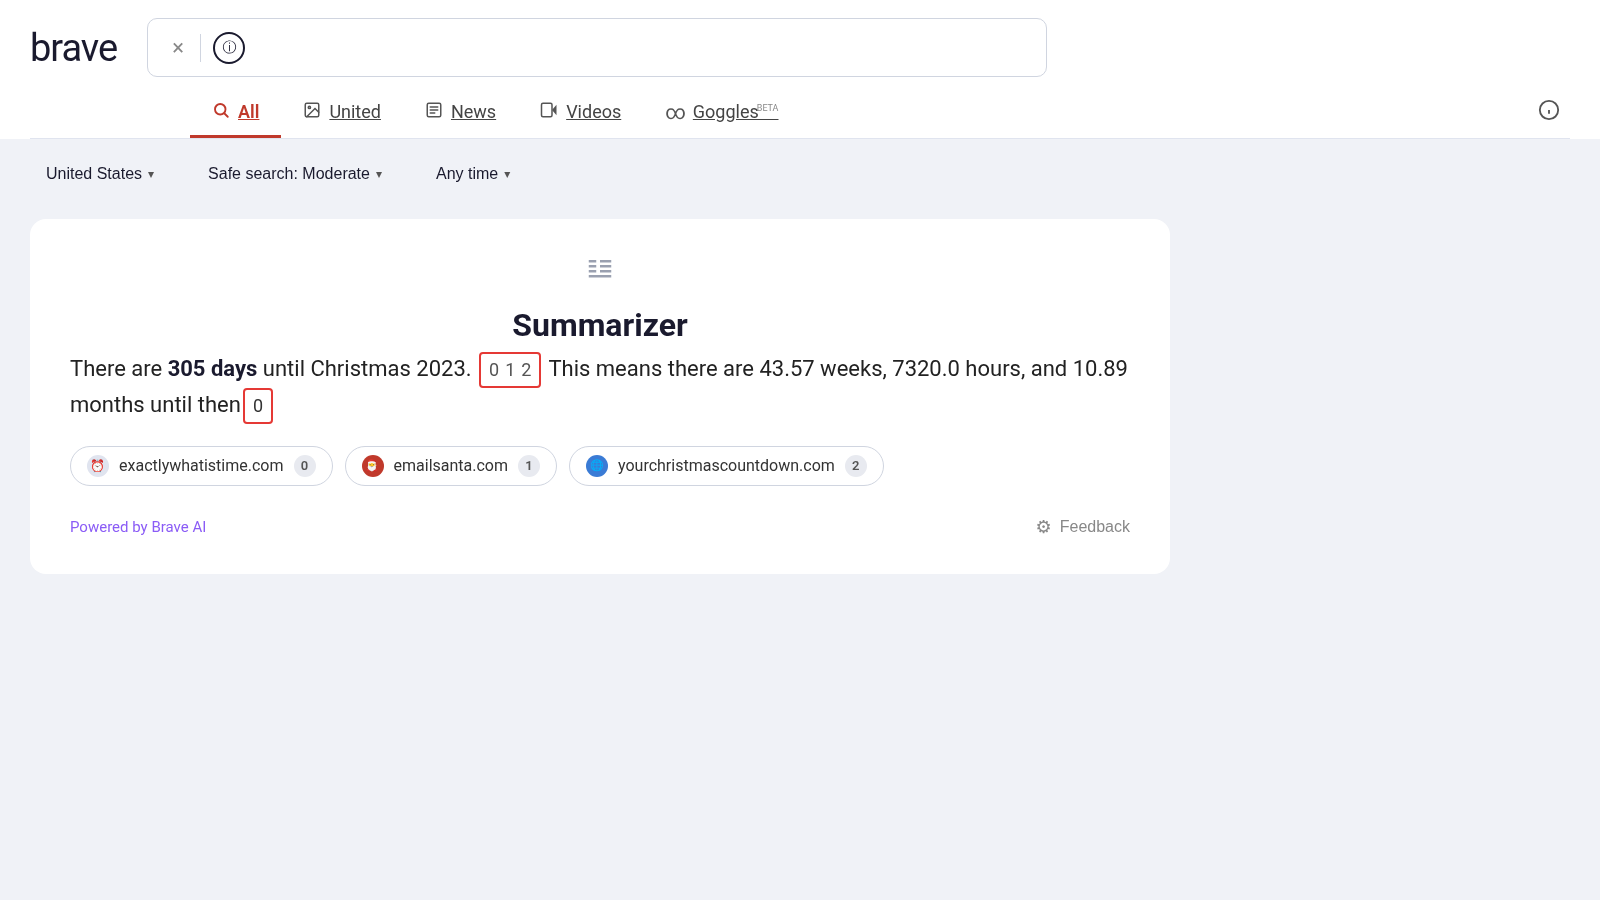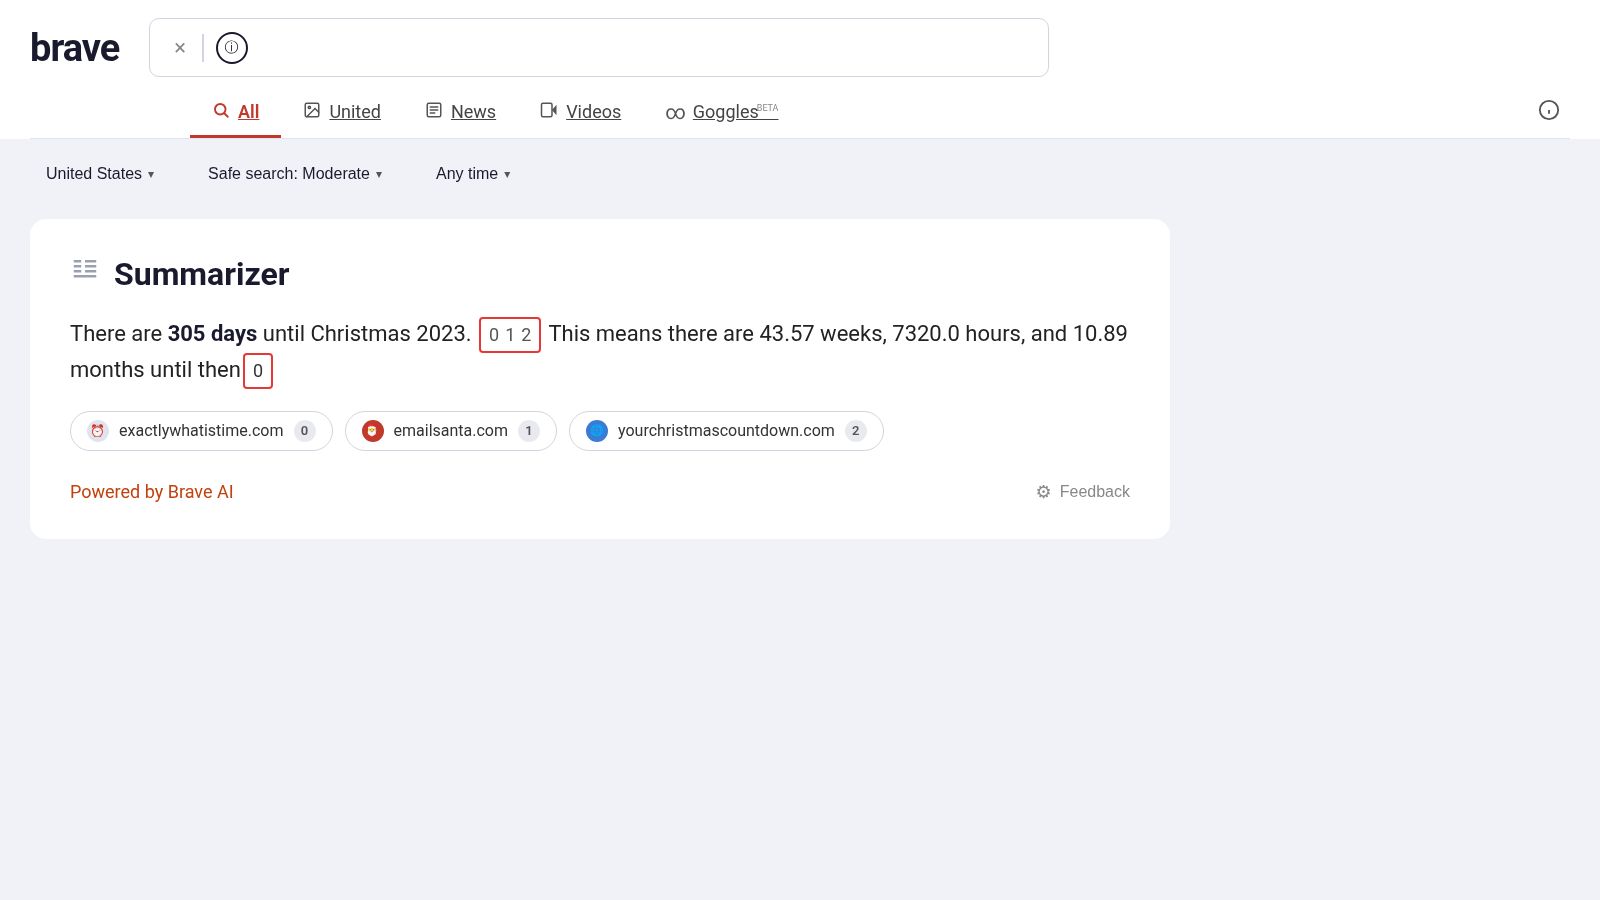--- a/index.html
+++ b/index.html
@@ -20,21 +20,21 @@
 
     .top-row {
       display: flex;
       align-items: center;
       gap: 20px;
       margin-bottom: 0;
     }
 
     .logo {
       font-size: 38px;
-      font-weight: 700;
+      font-weight: 400;
       color: #1a1a2e;
       letter-spacing: -1px;
       margin-right: 10px;
       flex-shrink: 0;
     }
 
     .search-bar-wrapper {
       flex: 1;
       display: flex;
       align-items: center;
@@ -167,21 +167,22 @@
       background: #ffffff;
       border-radius: 16px;
       padding: 36px 40px 36px 40px;
       margin-bottom: 20px;
     }
 
     .summarizer-header {
       display: flex;
       align-items: center;
       gap: 14px;
-      margin-bottom: 24px;
+      margin-bottom: 8px;
+      flex-direction: column;
     }
 
     .summarizer-icon {
       color: #9aa0b0;
       font-size: 28px;
     }
 
     .summarizer-title {
       font-size: 32px;
       font-weight: 700;
@@ -283,22 +284,22 @@
     }
 
     
     .summarizer-footer {
       display: flex;
       align-items: center;
       justify-content: space-between;
     }
 
     .powered-by {
-      font-size: 18px;
-      color: #c2410c;
+      font-size: 15px;
+      color: #8b5cf6;
     }
 
     .feedback-btn {
       display: flex;
       align-items: center;
       gap: 8px;
       font-size: 16px;
       color: #888;
       cursor: pointer;
       background: none;

